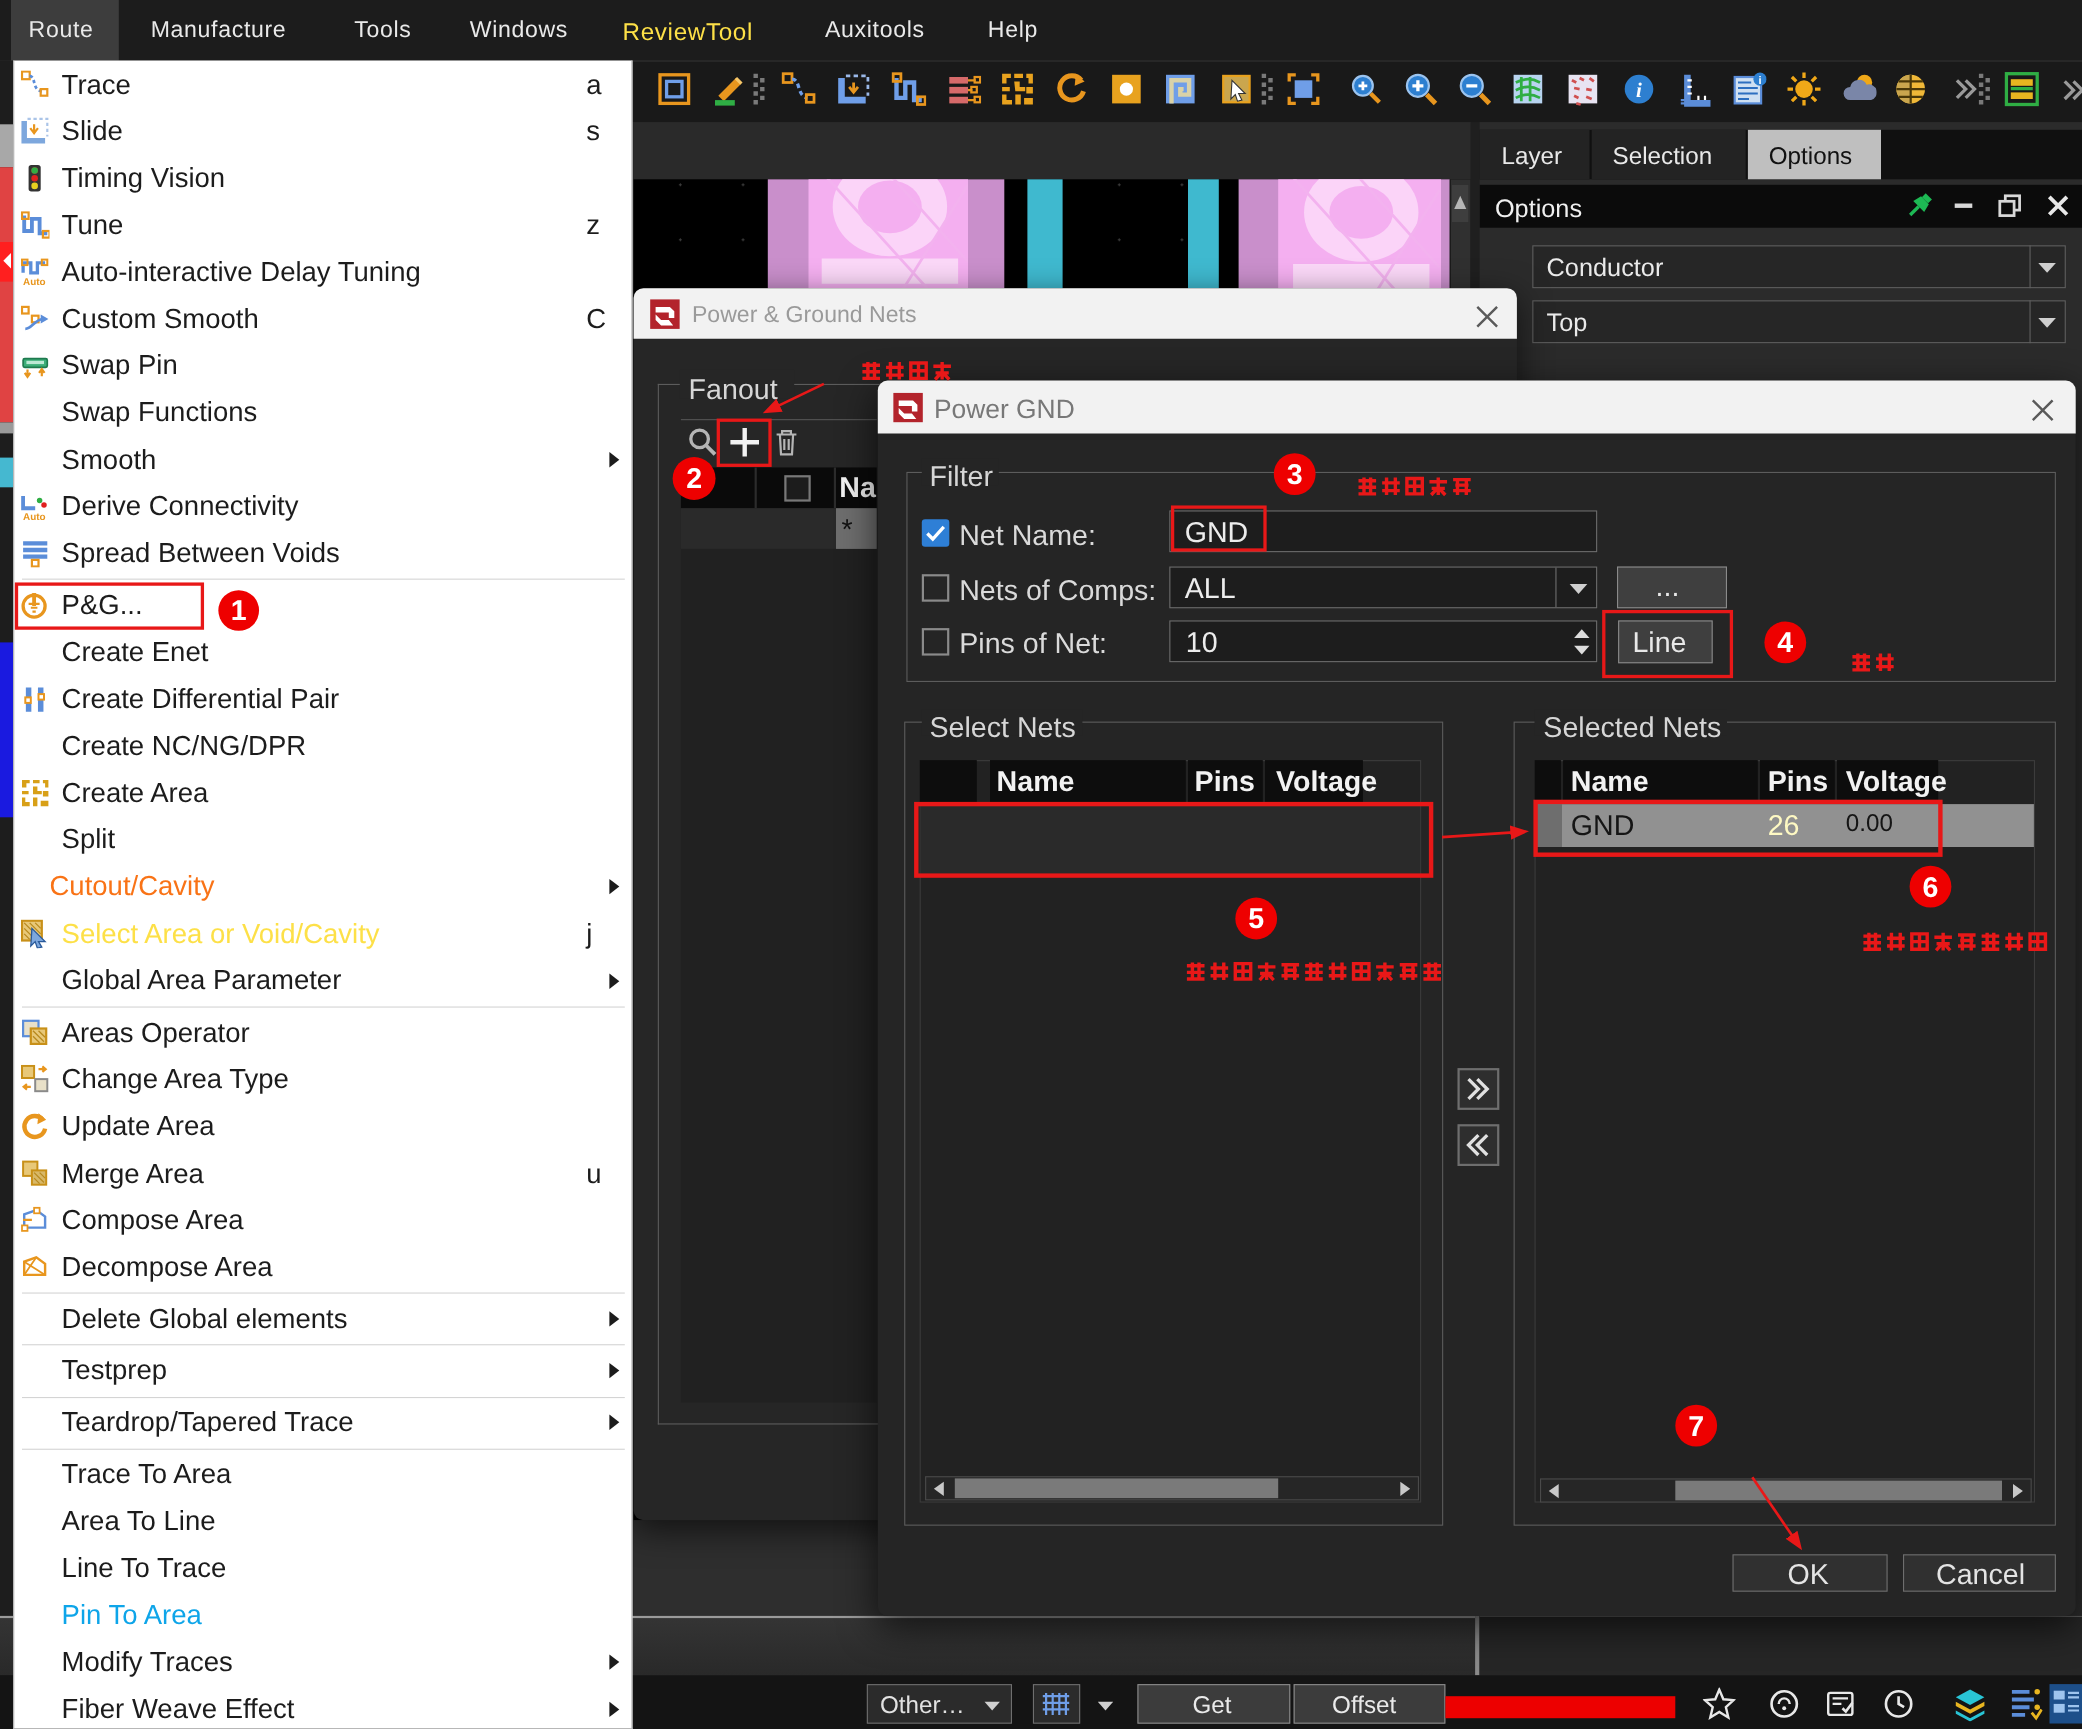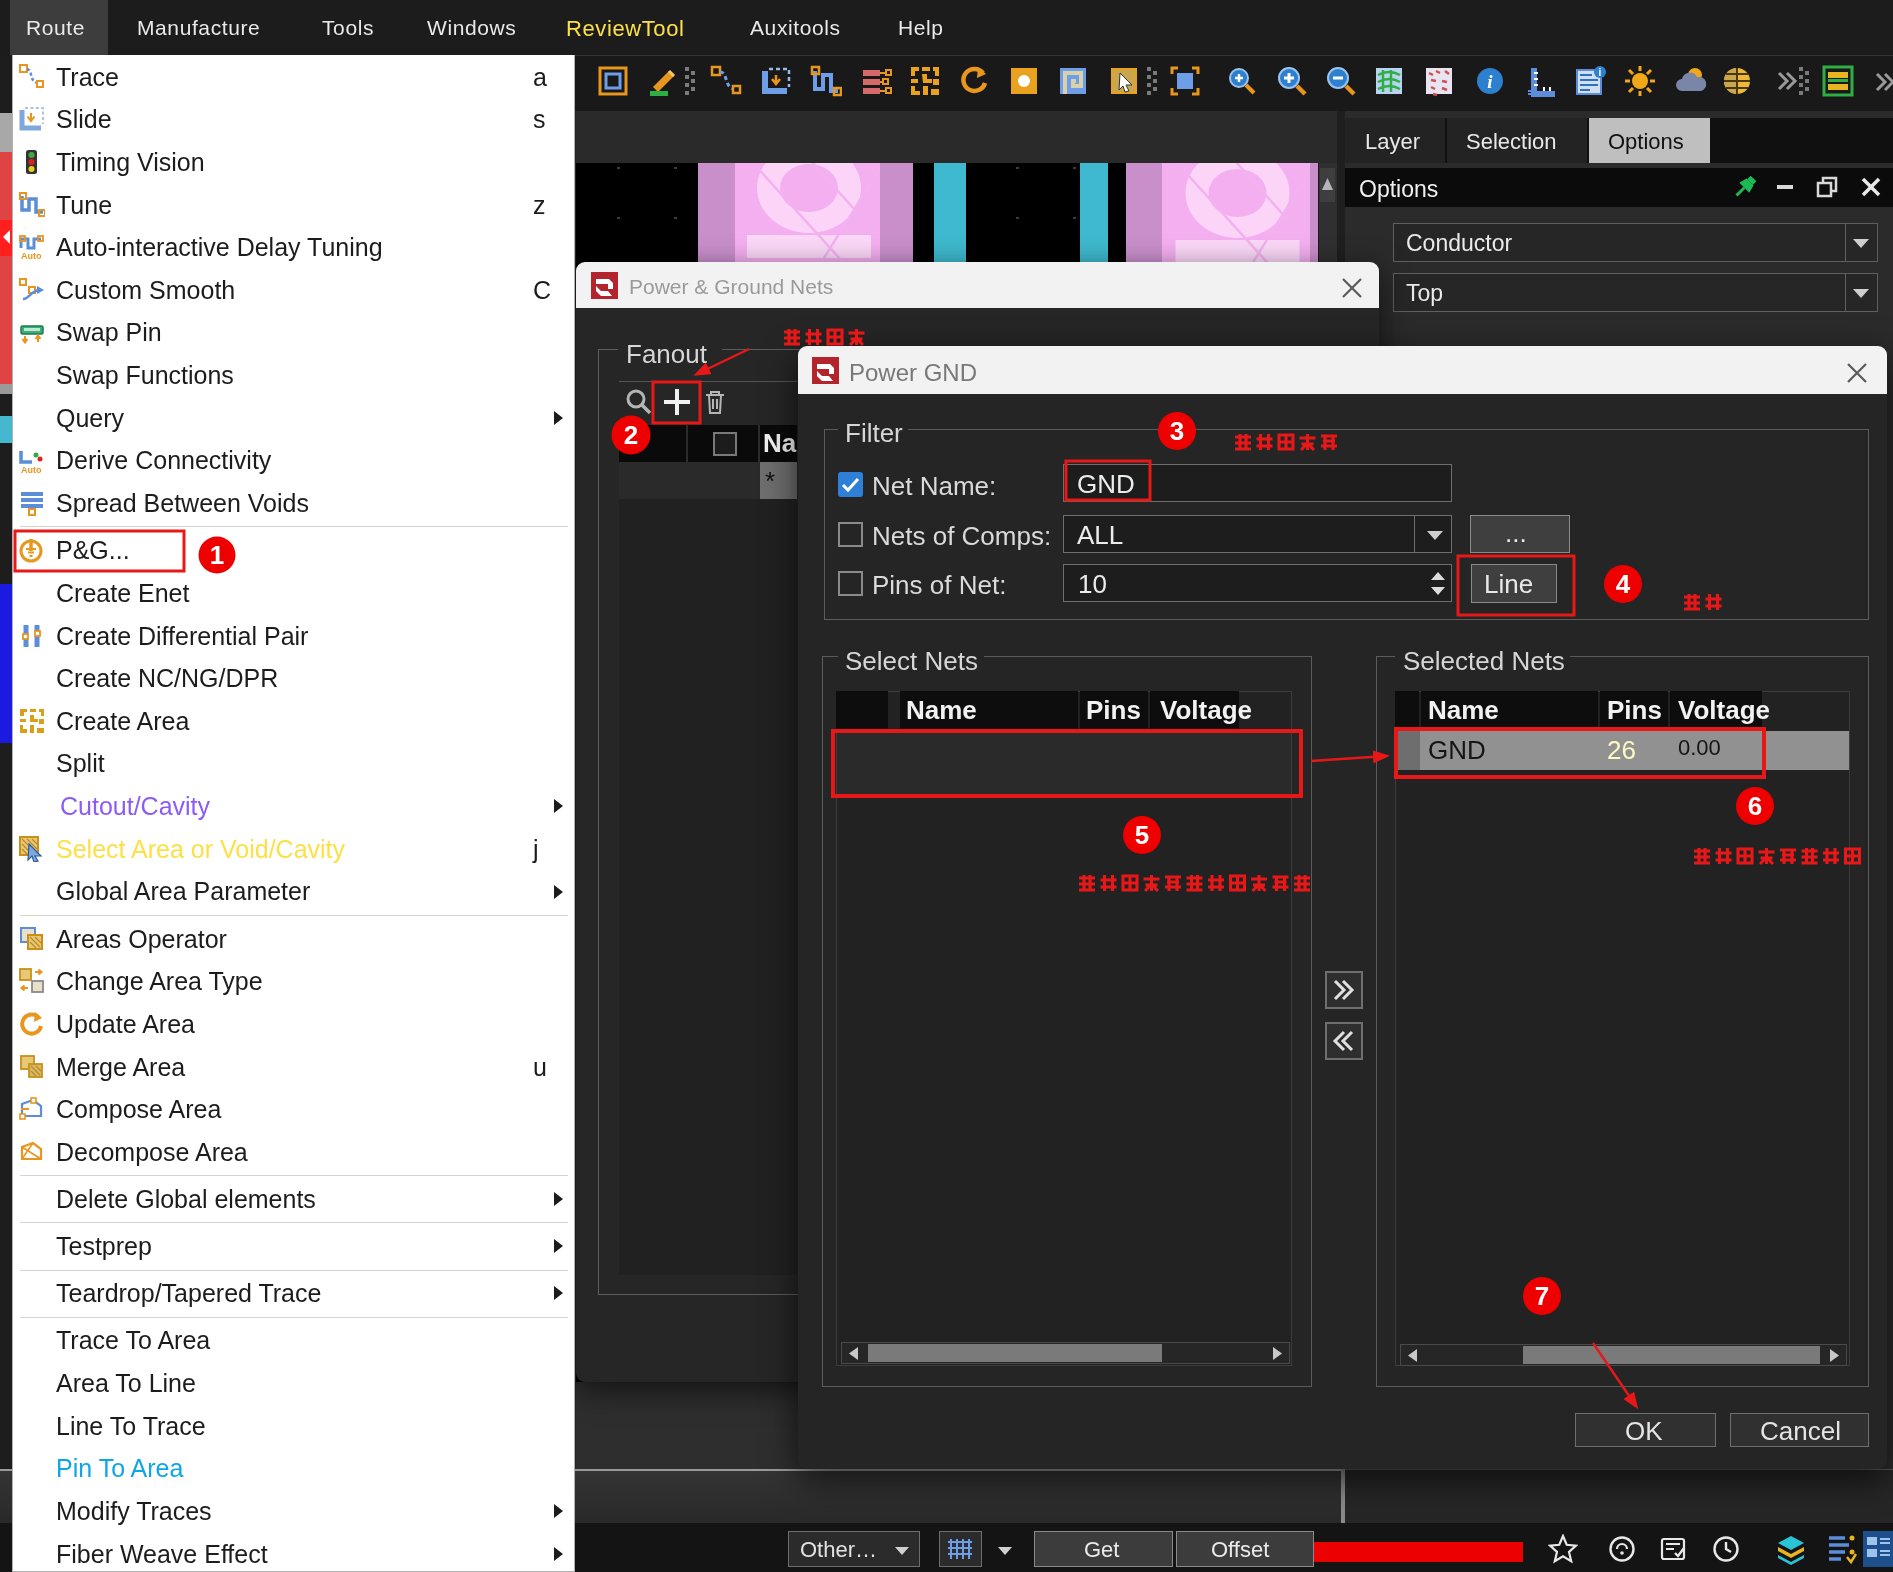--- a/index.html
+++ b/index.html
@@ -457,21 +457,21 @@
     <path d="M4,22 C10,22 12,14 20,13" fill="none" stroke="#5b8dd9" stroke-width="2.5"></path>
     <path d="M18,9 L25,13 L18,17 z" fill="#5b8dd9"></path>
   </svg>
 <div class="tx" style="left:56px;top:318.4px;font-size:25px;color:#1c1c1c;font-weight:normal;z-index:31">Swap Pin</div>
 <svg class="a" style="left:19px;top:319.6px;z-index:31" width="26" height="26" viewBox="0 0 26 26">
     <rect x="2" y="6" width="22" height="8" rx="1.5" fill="#3cae78" stroke="#1e7a4e" stroke-width="1.5"></rect>
     <rect x="5" y="8" width="16" height="3" fill="#bce8d4"></rect>
     <path d="M6,16 v6 m-2.5,-3 l2.5,3.5 2.5,-3.5 M19,22 v-5 m-2.5,2 l2.5,-3.5 2.5,3.5" stroke="#e8961e" stroke-width="2" fill="none"></path>
   </svg>
 <div class="tx" style="left:56px;top:361.1px;font-size:25px;color:#1c1c1c;font-weight:normal;z-index:31">Swap Functions</div>
-<div class="tx" style="left:56px;top:403.7px;font-size:25px;color:#1c1c1c;font-weight:normal;z-index:31">Query</div>
+<div class="tx" style="left:56px;top:403.7px;font-size:25px;color:#1c1c1c;font-weight:normal;z-index:31">Smooth</div>
 <svg class="a" style="left:551px;top:408.9px;z-index:31" width="14" height="18" viewBox="0 0 14 18">
     <path d="M3,2 L12,9 L3,16 z" fill="#1c1c1c"></path>
   </svg>
 <div class="tx" style="left:56px;top:446.4px;font-size:25px;color:#1c1c1c;font-weight:normal;z-index:31">Derive Connectivity</div>
 <svg class="a" style="left:19px;top:447.5px;z-index:31" width="26" height="26" viewBox="0 0 26 26">
     <path d="M2,3 V14 H13" fill="none" stroke="#5b8dd9" stroke-width="3.5"></path>
     <circle cx="17" cy="7" r="2.5" fill="#2fae44"></circle>
     <circle cx="21" cy="11" r="2.5" fill="#e02020"></circle>
     <text x="2" y="25" font-size="9" font-weight="bold" fill="#e8961e">Auto</text>
   </svg>
@@ -493,21 +493,21 @@
     <path d="M7,2 V11 M7,16 V24 M18,2 V8 M18,13 V24" stroke="#5b8dd9" stroke-width="5"></path>
     <rect x="4" y="11" width="5" height="5" fill="none" stroke="#e8961e" stroke-width="1.8"></rect>
     <rect x="16" y="8" width="5" height="5" fill="none" stroke="#e8961e" stroke-width="1.8"></rect>
   </svg>
 <div class="tx" style="left:56px;top:664.1px;font-size:25px;color:#1c1c1c;font-weight:normal;z-index:31">Create NC/NG/DPR</div>
 <div class="tx" style="left:56px;top:706.8px;font-size:25px;color:#1c1c1c;font-weight:normal;z-index:31">Create Area</div>
 <svg class="a" style="left:19px;top:707.9px;z-index:31" width="26" height="26" viewBox="0 0 26 26">
     <path d="M1,1 h7 v3 h-3 v4 h-4 z M11,1 h6 v3 h-6 z M20,1 h5 v7 h-3 v-4 h-2 z M11,7 h4 v4 h4 v3 h-8 z M1,11 h6 v3 h-6 z M20,11 h5 v5 h-5 z M1,17 h3 v4 h4 v4 H1 z M11,17 h4 v8 h-4 z M18,20 h7 v5 h-7 z" fill="#d8a018"></path>
   </svg>
 <div class="tx" style="left:56px;top:749.4px;font-size:25px;color:#1c1c1c;font-weight:normal;z-index:31">Split</div>
-<div class="tx" style="left:60px;top:792.1px;font-size:25px;color:#8b5cf6;font-weight:normal;z-index:31">Cutout/Cavity</div>
+<div class="tx" style="left:45px;top:792.1px;font-size:25px;color:#f97316;font-weight:normal;z-index:31">Cutout/Cavity</div>
 <svg class="a" style="left:551px;top:797.2px;z-index:31" width="14" height="18" viewBox="0 0 14 18">
     <path d="M3,2 L12,9 L3,16 z" fill="#1c1c1c"></path>
   </svg>
 <div class="tx" style="left:56px;top:834.7px;font-size:25px;color:#fde047;font-weight:normal;z-index:31">Select Area or Void/Cavity</div>
 <div class="tx" style="left:533px;top:834.7px;font-size:25px;color:#1c1c1c;font-weight:normal;z-index:31">j</div>
 <svg class="a" style="left:19px;top:835.9px;z-index:31" width="26" height="26" viewBox="0 0 26 26">
     <rect x="1" y="1" width="18" height="18" fill="#e8c878" stroke="#c89018" stroke-width="2"></rect>
     <path d="M3,3 l14,14 M3,8 l10,10 M8,3 l10,10 M3,13 l5,5 M13,3 l5,5" stroke="#b88a20" stroke-width="1.2"></path>
     <path d="M10,8 L22,20 L16,20 L19,25 L15,26 L13,20 L9,24 z" fill="#7da7dd" stroke="#2a5a9a" stroke-width="1.2"></path>
   </svg>

